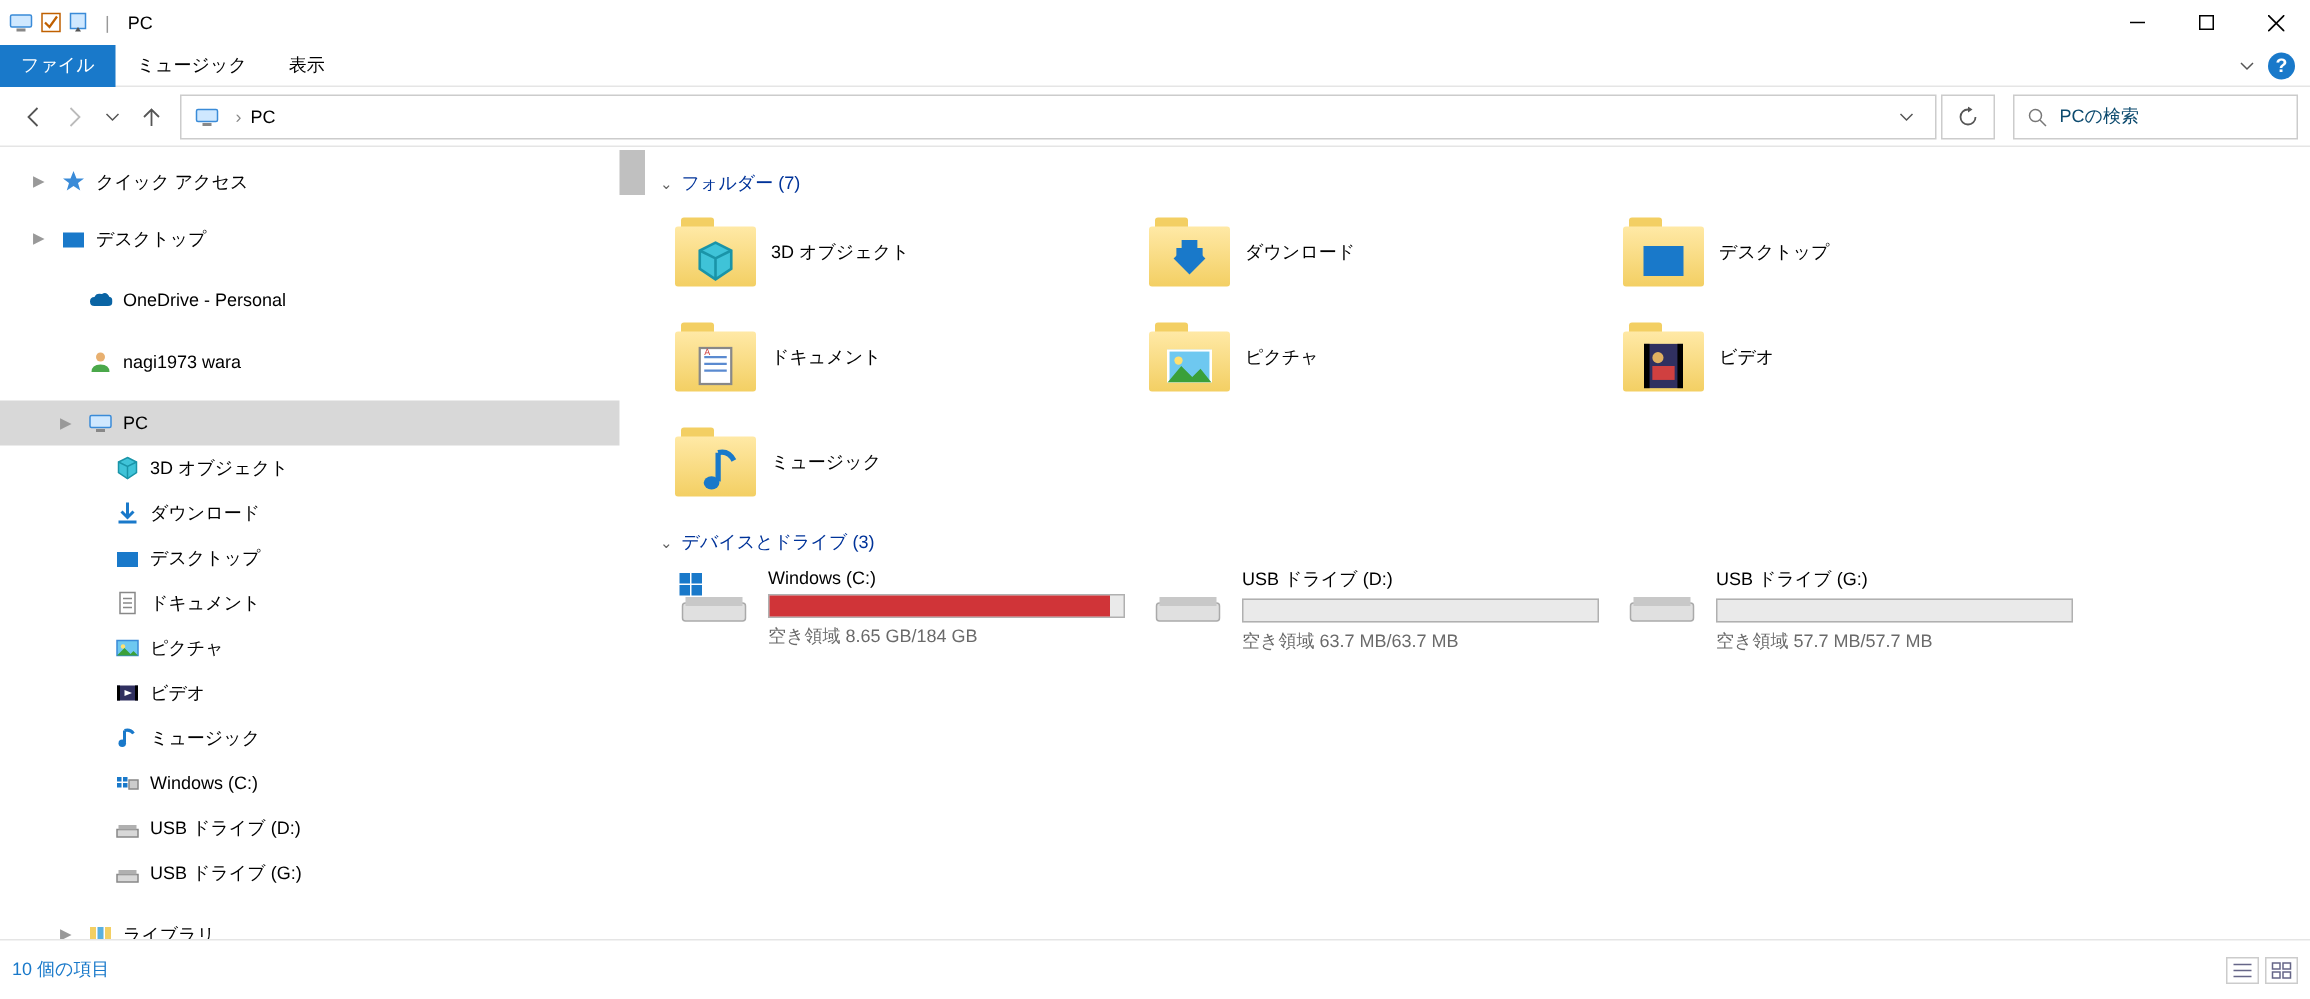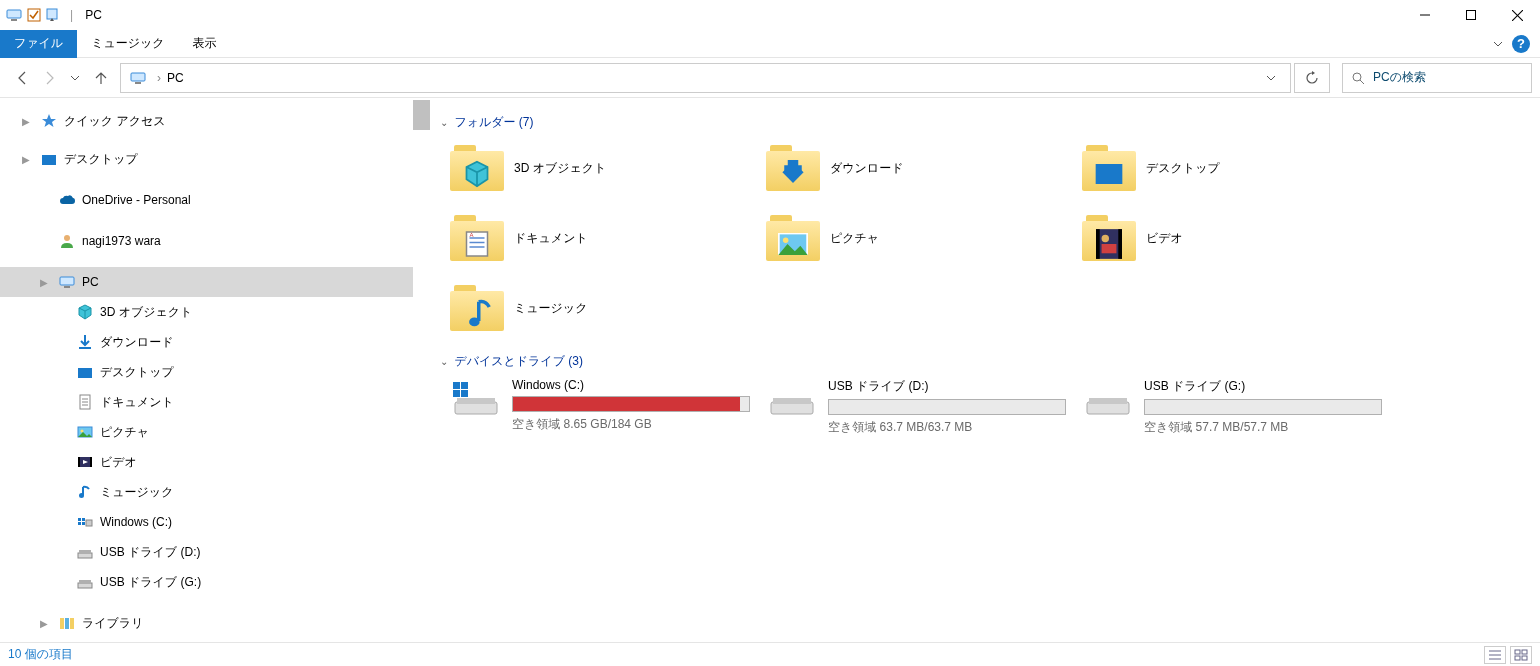--- a/index.html
+++ b/index.html
@@ -72,21 +72,21 @@
 .drive-item { display: flex; align-items: flex-start; gap: 10px; padding-left: 10px; }
 .drive-icon { width: 54px; height: 40px; display:flex; align-items:center; justify-content:center; }
 .drive-body { flex: 1; display: flex; flex-direction: column; gap: 4px; }
 .drive-name { font-size: 12px; }
 .drive-bar { height: 16px; border: 1px solid #b0b0b0; background: #eaeaea; position: relative; width: 238px; }
 .drive-bar-fill { position: absolute; left:0; top:0; bottom:0; background: #26a0da; }
 .drive-bar-fill.red { background: #d03438; }
 .drive-free { color: #6a6a6a; font-size: 12px; }
 
 
-.statusbar { height: 24px; border-top: 1px solid #e5e5e5; display: flex; align-items: center; padding: 0 8px; color: #1979ca; justify-content: space-between; }
+.statusbar { height: 40px; border-top: 1px solid #e5e5e5; display: flex; align-items: center; padding: 0 8px; color: #1979ca; justify-content: space-between; }
 .statusbar-right { display:flex; gap:4px; }
 .view-toggle { width:22px; height:18px; border:1px solid #ccc; display:flex; align-items:center; justify-content:center; }
 
 svg { display: block; }
 </style>
 </head>
 <body>
 
 <div class="window">
 

